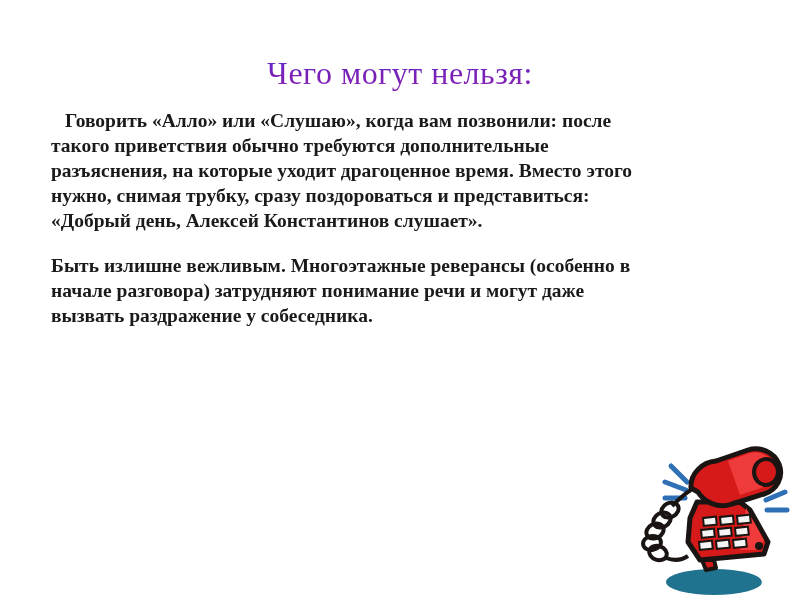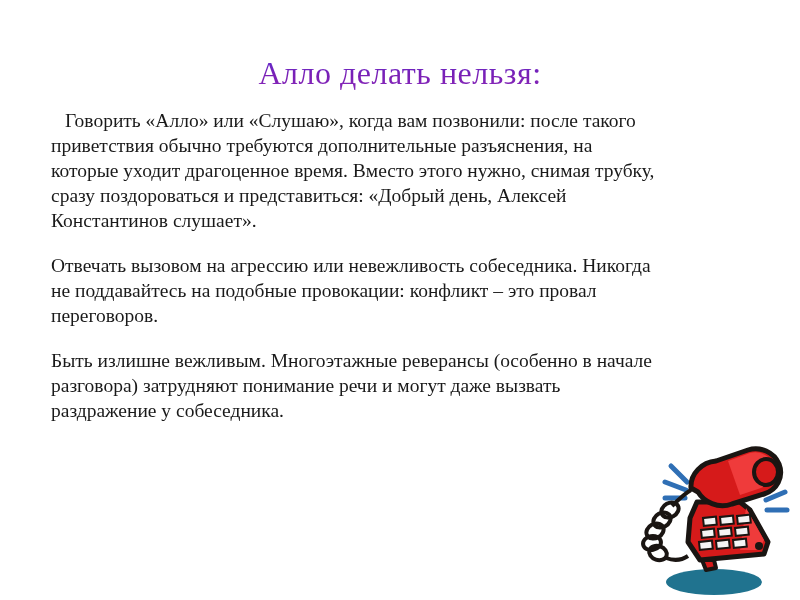--- a/index.html
+++ b/index.html
@@ -32,20 +32,21 @@
     white-space: nowrap;
   }
   #body-text {
     position: absolute;
     left: 51px;
     top: 108px;
     width: 604px;
     font-size: 19.5px;
     line-height: 25px;
     color: #1a1a1a;
+    font-weight: bold;
   }
   .para {
     margin: 0 0 20px 0;
   }
   .para.first {
     text-indent: 14px;
   }
   .para.last {
     margin-bottom: 0;
   }
@@ -60,25 +61,24 @@
   }
   #phone-illustration svg {
     display: block;
   }
 </style>
 </head>
 <body>
 
 <div id="slide">
 
-  <h1 id="slide-title">Алло делать нельзя:</h1>
+  <h1 id="slide-title">Чего могут нельзя:</h1>
 
   <div id="body-text">
     <p class="para first">Говорить «Алло» или «Слушаю», когда вам позвонили: после такого приветствия обычно требуются дополнительные разъяснения, на которые уходит драгоценное время. Вместо этого нужно, снимая трубку, сразу поздороваться и представиться: «Добрый день, Алексей Константинов слушает».</p>
-    <p class="para">Отвечать вызовом на агрессию или невежливость собеседника. Никогда не поддавайтесь на подобные провокации: конфликт – это провал переговоров.</p>
     <p class="para last">Быть излишне вежливым. Многоэтажные реверансы (особенно в начале разговора) затрудняют понимание речи и могут даже вызвать раздражение у собеседника.</p>
   </div>
 
   <div id="phone-illustration">
     <svg width="172" height="170" viewBox="0 0 172 170" xmlns="http://www.w3.org/2000/svg">
 
       <ellipse cx="86" cy="152" rx="48" ry="13" fill="#20738f"></ellipse>
 
       <g stroke="#2f6fb5" stroke-width="5" stroke-linecap="round">
         <line x1="43" y1="36" x2="59" y2="52"></line>

